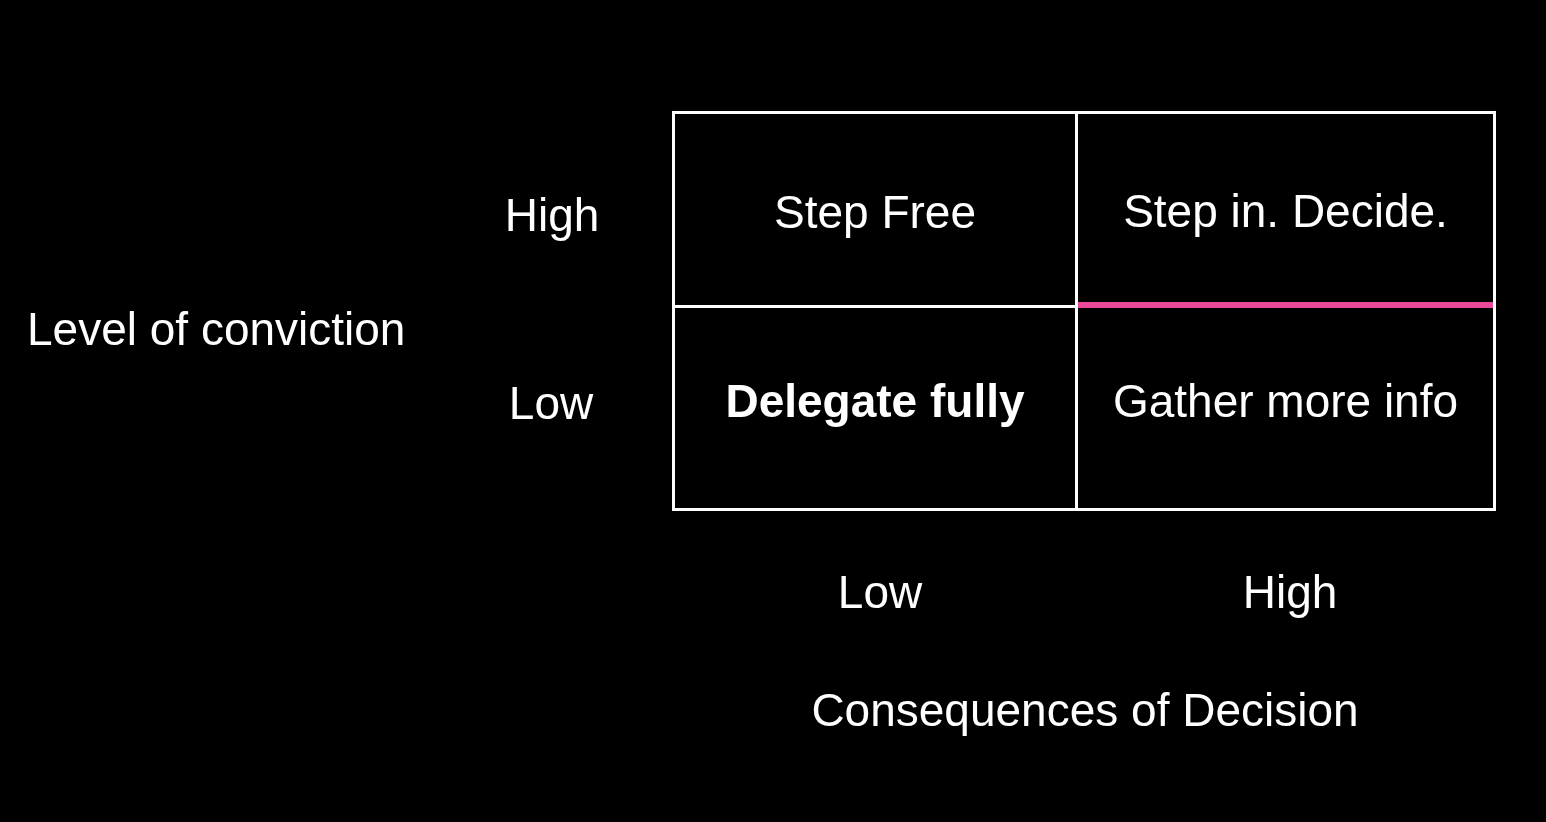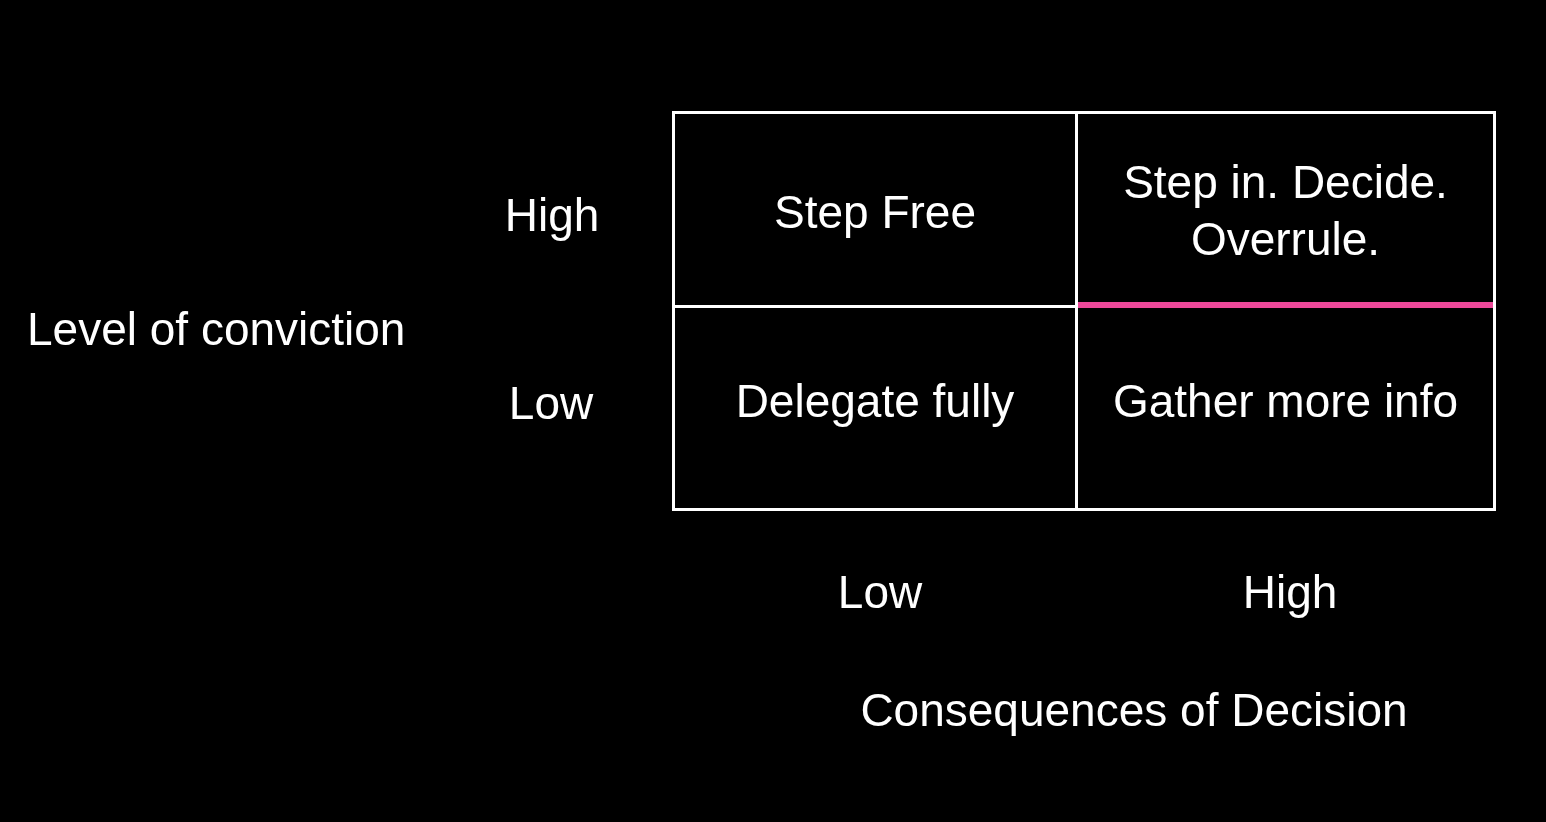--- a/index.html
+++ b/index.html
@@ -36,21 +36,21 @@
     box-sizing: border-box;
     display: flex;
     flex-direction: column;
     align-items: center;
     justify-content: center;
     text-align: center;
     line-height: 57px;
   }
   .cell-tl { border-right: 3px solid #ffffff; border-bottom: 3px solid #ffffff; padding-top: 6px; }
   .cell-tr { border-bottom: 6px solid #ec4899; padding-top: 6px; }
-  .cell-bl { border-right: 3px solid #ffffff; padding-bottom: 14px; }
+  .cell-bl { border-right: 3px solid #ffffff; padding-bottom: 14px; font-weight: bold; }
   .cell-br { padding-bottom: 14px; }
 
   
   .y-axis-title {
     position: absolute;
     left: 27px;
     top: 329px;
     transform: translateY(-50%);
     white-space: nowrap;
   }
@@ -65,21 +65,21 @@
   .col-label {
     position: absolute;
     transform: translate(-50%, -50%);
     white-space: nowrap;
   }
   .col-label-low  { left: 880px;  top: 592px; }
   .col-label-high { left: 1290px; top: 592px; }
 
   .x-axis-title {
     position: absolute;
-    left: 1134px;
+    left: 1085px;
     top: 710px;
     transform: translate(-50%, -50%);
     white-space: nowrap;
   }
 </style>
 </head>
 <body>
 
 <div class="screen">
 
@@ -90,21 +90,20 @@
   <div class="row-label row-label-low">Low</div>
 
   <div class="matrix">
 
     <div class="cell cell-tl">
       <span>Step Free</span>
     </div>
 
     <div class="cell cell-tr">
       <span>Step in. Decide.</span>
-      <span>Overrule.</span>
     </div>
 
     <div class="cell cell-bl">
       <span>Delegate fully</span>
     </div>
 
     <div class="cell cell-br">
       <span>Gather more info</span>
     </div>
 

